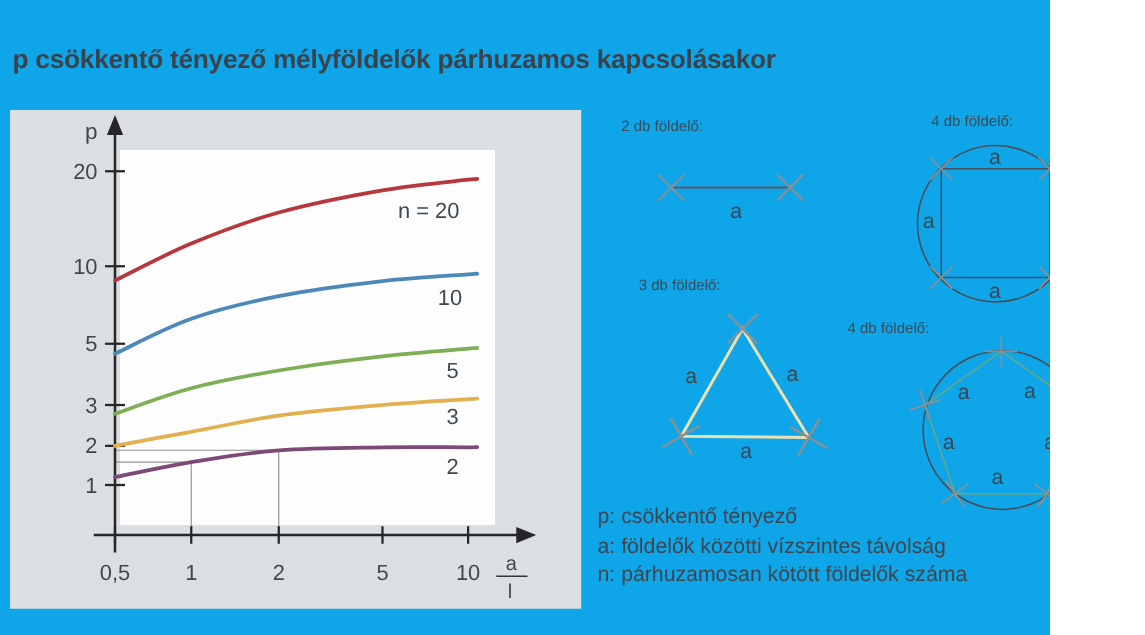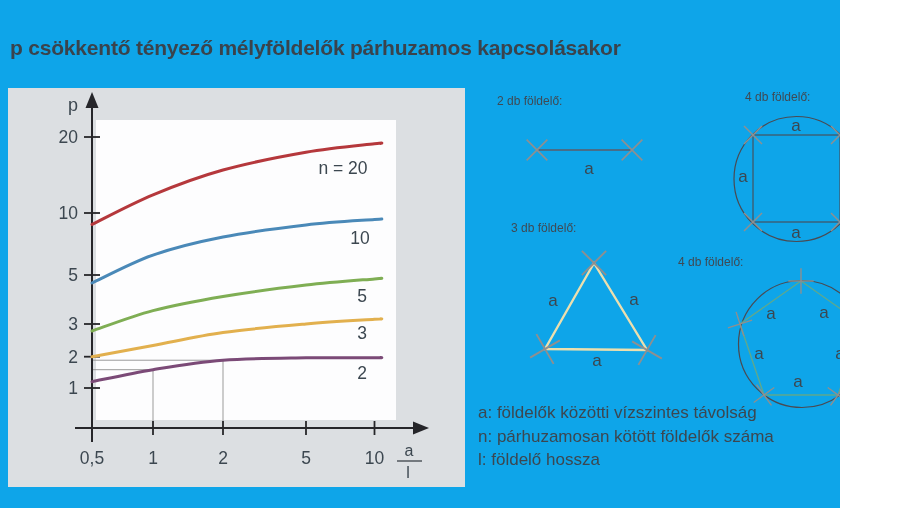--- a/index.html
+++ b/index.html
@@ -123,18 +123,18 @@
     <use href="#xm" transform="translate(34,123) rotate(9)"></use>
     <use href="#xm" transform="translate(10,52) rotate(27)"></use>
     <text x="41" y="47" font-size="17" text-anchor="middle">a</text>
     <text x="94" y="46" font-size="17" text-anchor="middle">a</text>
     <text x="29" y="87" font-size="17" text-anchor="middle">a</text>
     <text x="110" y="87" font-size="17" text-anchor="middle">a</text>
     <text x="68" y="115" font-size="17" text-anchor="middle">a</text>
   </svg>
 
   <div class="legend">
+    <div>p: csökkentő tényező</div>
     <div>a: földelők közötti vízszintes távolság</div>
     <div>n: párhuzamosan kötött földelők száma</div>
-    <div>l: földelő hossza</div>
   </div>
 
 </div>
 
 </body></html>

